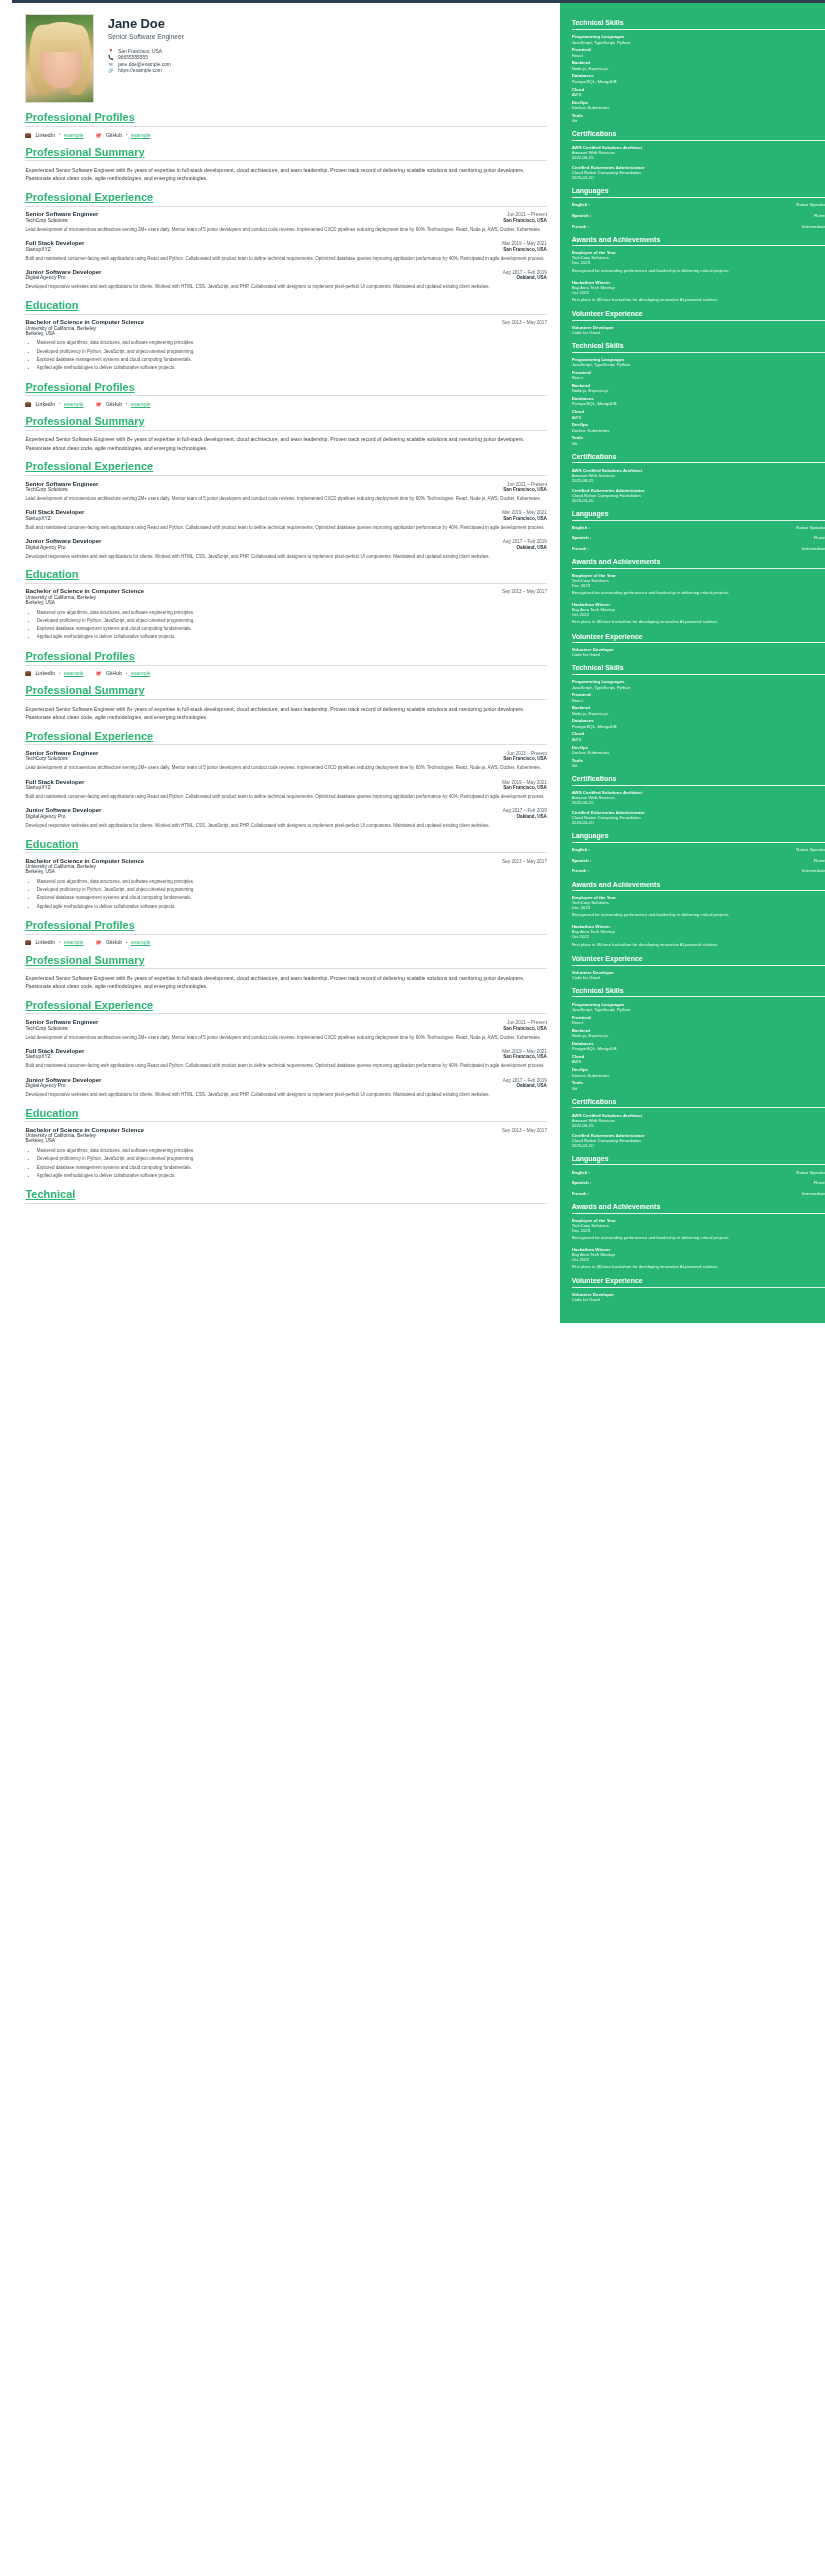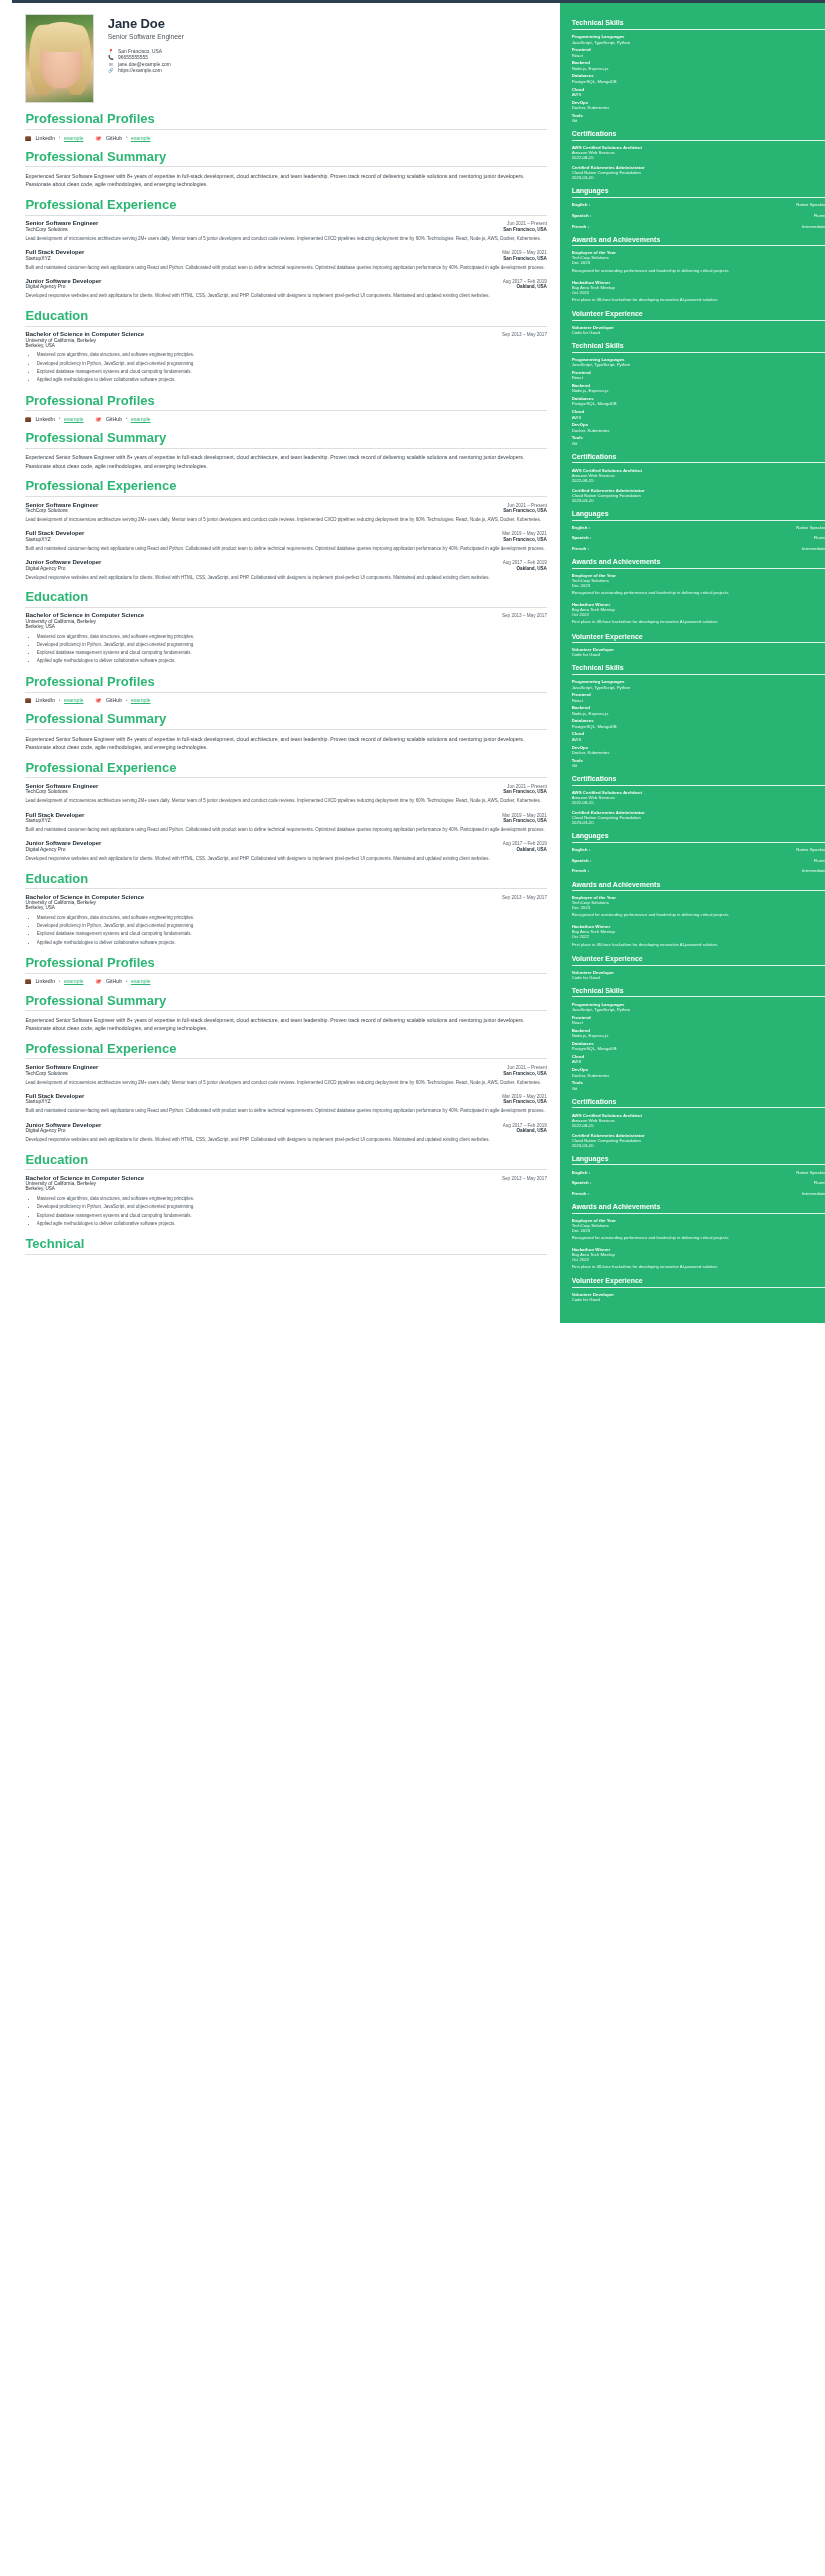--- a/index.html
+++ b/index.html
@@ -61,21 +61,21 @@
   .name {
     font-size: 13px; font-weight: 700; color: #22313f; letter-spacing: -0.1px;
   }
   .role { font-size: 6.7px; color: #4a5660; margin-top: 2.1px; font-weight: 400; }
   .contacts { margin-top: 8.2px; }
   .c-row { display: flex; align-items: center; gap: 4.1px; margin-bottom: 1.5px; font-size: 4.9px; color: #3d4750; }
   .c-ico { width: 6.2px; text-align: center; font-size: 4.6px; flex: 0 0 6.2px; }
 
   
   .sec-title {
-    color: #2bb673; font-size: 13px; font-weight: 700; margin-top: 8.2px;
+    color: #2bb673; font-size: 11px; font-weight: 700; margin-top: 8.2px; text-decoration: underline;
   }
   .sec-rule { border-bottom: 0.5px solid #dedede; margin-top: 2.6px; margin-bottom: 4.6px; }
 
   
   .profiles { display: flex; align-items: center; gap: 3.6px; font-size: 5.2px; color: #2d3740; flex-wrap: wrap; }
   .pf-ico { font-size: 5.2px; }
   .pf-name { font-weight: 400; }
   .pf-dot { color: #9aa3aa; font-size: 4.6px; }
   .pf-link { color: #2bb673; text-decoration: underline; }
   .pf-gap { display: inline-block; width: 5.2px; }

